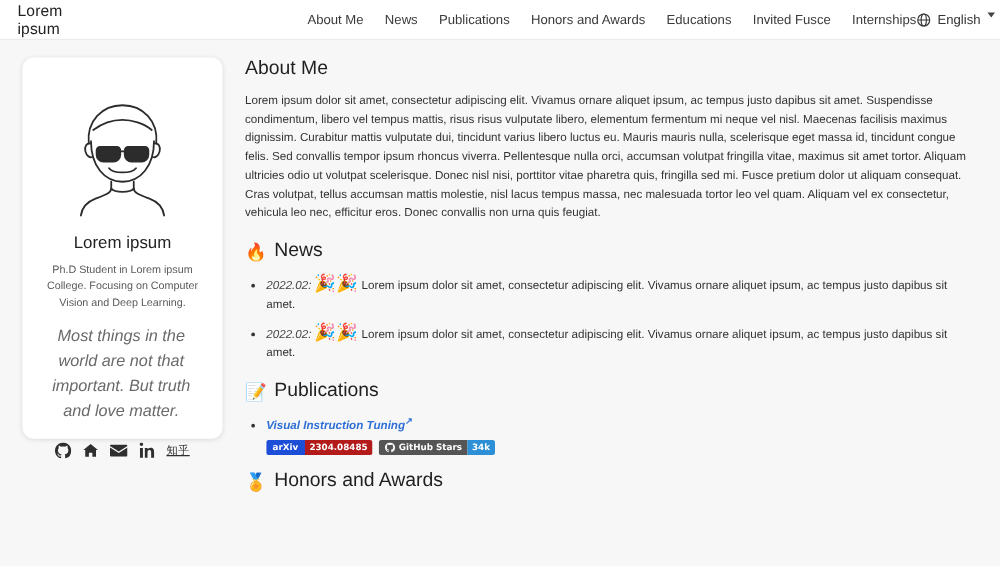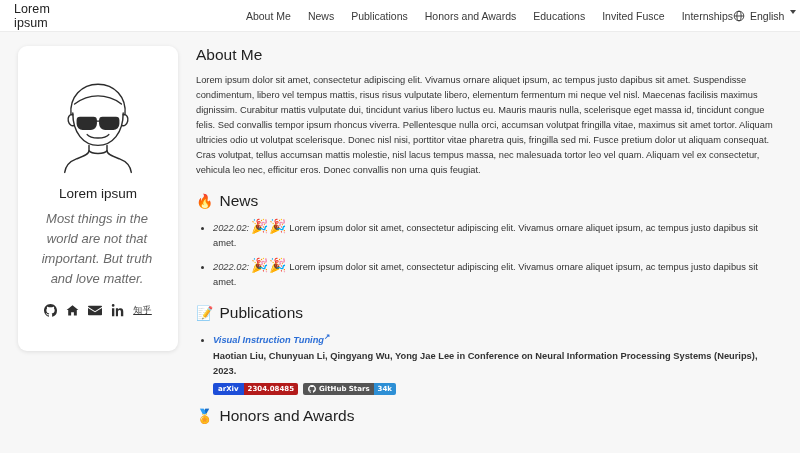--- a/index.html
+++ b/index.html
@@ -268,20 +268,21 @@
         <line x1="58" y1="59" x2="65" y2="59"></line>
 
         <path d="M48 74c4 5 20 5 24 0"></path>
 
         <path d="M50 86v6c0 4-6 6-14 9-8 3-12 8-13 15"></path>
         <path d="M70 86v6c0 4 6 6 14 9 8 3 12 8 13 15"></path>
         <path d="M50 92c3 4 17 4 20 0"></path>
       </svg>
     </div>
     <div class="card-name">Lorem ipsum</div>
+    <div class="card-desc">Ph.D Student in Lorem ipsum College. Focusing on Computer Vision and Deep Learning.</div>
     <div class="card-quote">Most things in the world are not that important. But truth and love matter.</div>
     <div class="social">
       <a href="#">
         <svg width="13" height="13" viewBox="0 0 16 16" fill="#2f2f2f">
           <path d="M8 0C3.58 0 0 3.58 0 8c0 3.54 2.29 6.53 5.47 7.59.4.07.55-.17.55-.38 0-.19-.01-.82-.01-1.49-2.01.37-2.53-.49-2.69-.94-.09-.23-.48-.94-.82-1.13-.28-.15-.68-.52-.01-.53.63-.01 1.08.58 1.23.82.72 1.21 1.87.87 2.33.66.07-.52.28-.87.51-1.07-1.78-.2-3.64-.89-3.64-3.95 0-.87.31-1.59.82-2.15-.08-.2-.36-1.02.08-2.12 0 0 .67-.21 2.2.82a7.4 7.4 0 0 1 2-.27c.68 0 1.36.09 2 .27 1.53-1.04 2.2-.82 2.2-.82.44 1.1.16 1.92.08 2.12.51.56.82 1.27.82 2.15 0 3.07-1.87 3.75-3.65 3.95.29.25.54.73.54 1.48 0 1.07-.01 1.93-.01 2.2 0 .21.15.46.55.38A8.01 8.01 0 0 0 16 8c0-4.42-3.58-8-8-8z"></path>
         </svg>
       </a>
       <a href="#">
         <svg width="13" height="13" viewBox="0 0 16 16" fill="#2f2f2f">
           <path d="M8 1.5 0.8 7.4h1.9V14h3.6v-3.9h3.4V14h3.6V7.4h1.9z"></path>
@@ -324,21 +325,20 @@
       </li>
     </ul>
 
     <h2 class="section spaced">
       <span class="emoji">📝</span>
       <span>Publications</span>
     </h2>
     <ul class="pubs">
       <li>
         <a href="#" class="pub-title">Visual Instruction Tuning</a><span class="extlink">↗</span>
-        <span class="pub-authors">Haotian Liu, Chunyuan Li, Qingyang Wu, Yong Jae Lee in Conference on Neural Information Processing Systems (Neurips), 2023.</span>
         <span class="badges">
           <span class="badge arxiv">
             <span class="l">arXiv</span>
             <span class="r">2304.08485</span>
           </span>
           <span class="badge stars">
             <span class="l">
               <span class="gh-dot">
                 <svg width="8" height="8" viewBox="0 0 16 16" fill="#fff">
                     <path d="M8 0C3.58 0 0 3.58 0 8c0 3.54 2.29 6.53 5.47 7.59.4.07.55-.17.55-.38 0-.19-.01-.82-.01-1.49-2.01.37-2.53-.49-2.69-.94-.09-.23-.48-.94-.82-1.13-.28-.15-.68-.52-.01-.53.63-.01 1.08.58 1.23.82.72 1.21 1.87.87 2.33.66.07-.52.28-.87.51-1.07-1.78-.2-3.64-.89-3.64-3.95 0-.87.31-1.59.82-2.15-.08-.2-.36-1.02.08-2.12 0 0 .67-.21 2.2.82a7.4 7.4 0 0 1 2-.27c.68 0 1.36.09 2 .27 1.53-1.04 2.2-.82 2.2-.82.44 1.1.16 1.92.08 2.12.51.56.82 1.27.82 2.15 0 3.07-1.87 3.75-3.65 3.95.29.25.54.73.54 1.48 0 1.07-.01 1.93-.01 2.2 0 .21.15.46.55.38A8.01 8.01 0 0 0 16 8c0-4.42-3.58-8-8-8z"></path>

